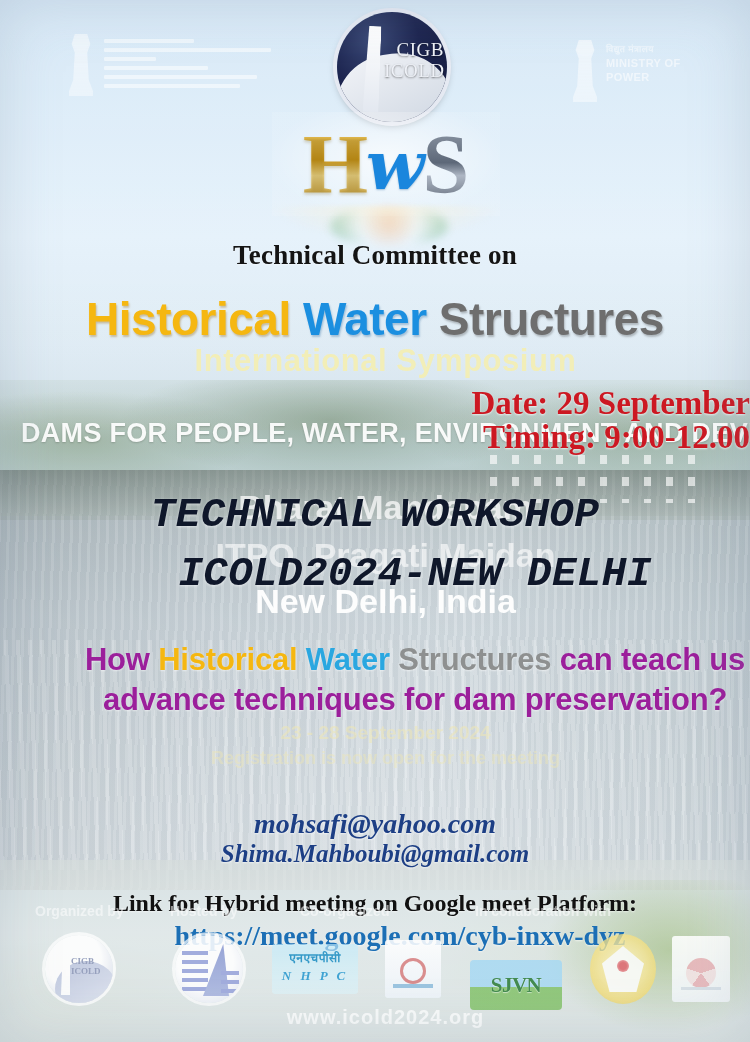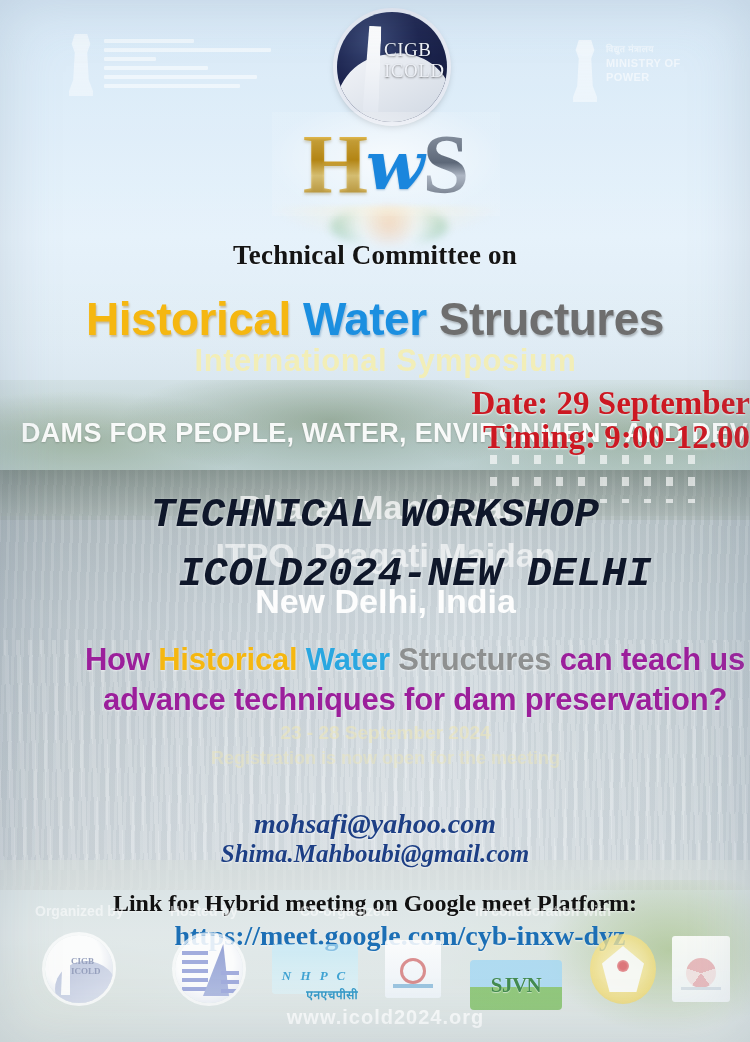--- a/index.html
+++ b/index.html
@@ -137,21 +137,21 @@
   }
   .icold-pillar{
     position:absolute;left:27px;top:14px;width:16px;height:86px;
     background:linear-gradient(180deg,#ffffff,#e3e8f0);
     clip-path:polygon(24% 0,100% 0,100% 100%,0 100%);
     transform:rotate(2deg);
   }
   .icold-txt{
     position:absolute;left:47px;top:28px;width:60px;
     color:#eef1f7;font-family:"Liberation Serif", serif;
-    font-size:19px;line-height:1.08;letter-spacing:.5px;text-align:left;
+    font-size:19px;line-height:1.08;letter-spacing:.5px;text-align:right;
     text-shadow:0 1px 2px rgba(0,0,0,.5);
   }
 
   
   .hws{
     position:absolute;left:272px;top:112px;width:228px;height:104px;
     background:radial-gradient(ellipse at 50% 45%, rgba(255,255,255,.72), rgba(255,255,255,.10) 72%);
     text-align:center;line-height:104px;white-space:nowrap;
   }
   .hws span{
@@ -282,22 +282,22 @@
     position:absolute;right:4px;top:36px;width:18px;height:22px;
     background:repeating-linear-gradient(180deg,#9aa6dc 0 4px,transparent 4px 9px);
   }
 
   .sp-nhpc{
     left:272px;top:14px;width:86px;height:50px;
     background:linear-gradient(180deg, rgba(195,235,250,.75), rgba(220,245,252,.65));
     border-radius:3px;
   }
   .sp-nhpc .hi{
-    position:absolute;left:0;right:0;top:5px;text-align:right;
-    font-size:12px;font-weight:bold;color:#1e8fc4;letter-spacing:.5px;margin-top:37px;
+    position:absolute;left:0;right:0;top:5px;text-align:center;
+    font-size:12px;font-weight:bold;color:#1e8fc4;letter-spacing:.5px;
   }
   .sp-nhpc .en{
     position:absolute;left:0;right:0;top:24px;text-align:center;
     font-size:13px;font-weight:bold;color:#2a9ad0;letter-spacing:3px;
     font-family:"Liberation Serif",serif;font-style:italic;
   }
 
   .sp-wapcos{
     left:385px;top:10px;width:56px;height:58px;border-radius:3px;
     background:linear-gradient(180deg,#ffffff,#eef4fa);

